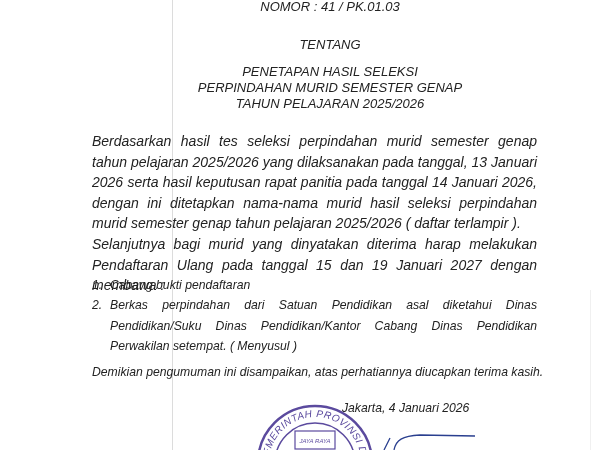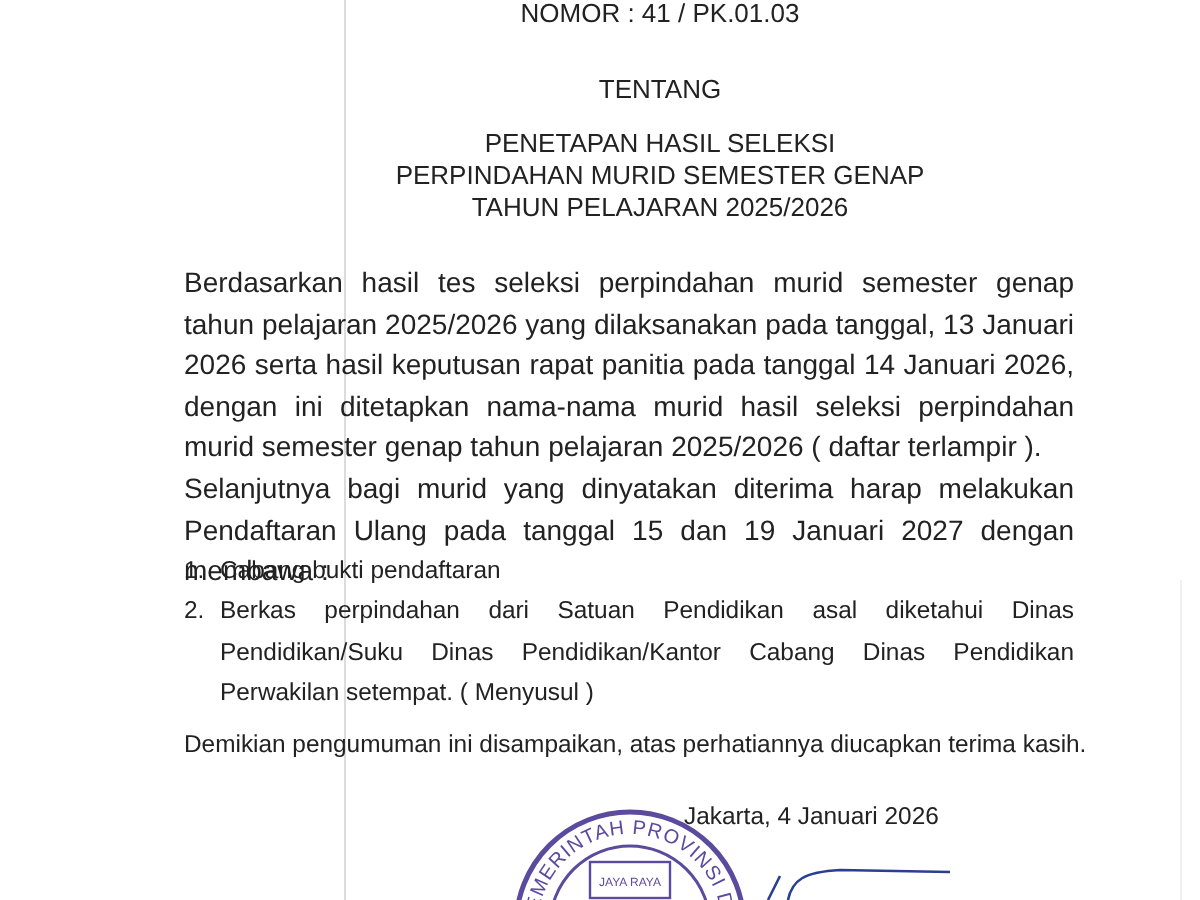--- a/index.html
+++ b/index.html
@@ -2,21 +2,21 @@
 <html><head>
   <meta charset="utf-8">
   <style>
     html, body { margin: 0; padding: 0; }
     body {
       width: 600px; height: 450px; overflow: hidden;
       background: #ffffff; position: relative;
       font-family: "Liberation Sans", sans-serif;
       color: #222222;
     }
-    .page { position: absolute; left: 0; top: 0; width: 600px; height: 318px; }
+    .page { position: absolute; left: 0; top: 0; width: 600px; height: 318px; font-style: italic; }
     .vline { position: absolute; left: 172px; top: 0; width: 1px; height: 450px; background: #dcdcdc; }
     .vline2 { position: absolute; left: 590px; top: 290px; width: 1px; height: 160px; background: #f0f0f0; }
     .center { position: absolute; left: 0; width: 660px; text-align: center; font-size: 13px; }
     .nomor { top: -1px; }
     .tentang { top: 37px; }
     .t1 { top: 64px; } .t2 { top: 80px; } .t3 { top: 96px; }
     .para { position: absolute; left: 92px; width: 445px; font-size: 14px; line-height: 20.5px; text-align: justify; }
     .p1 { top: 131px; }
     .p2 { top: 234px; }
     .list { position: absolute; left: 92px; width: 445px; font-size: 12.2px; line-height: 20.5px; }

